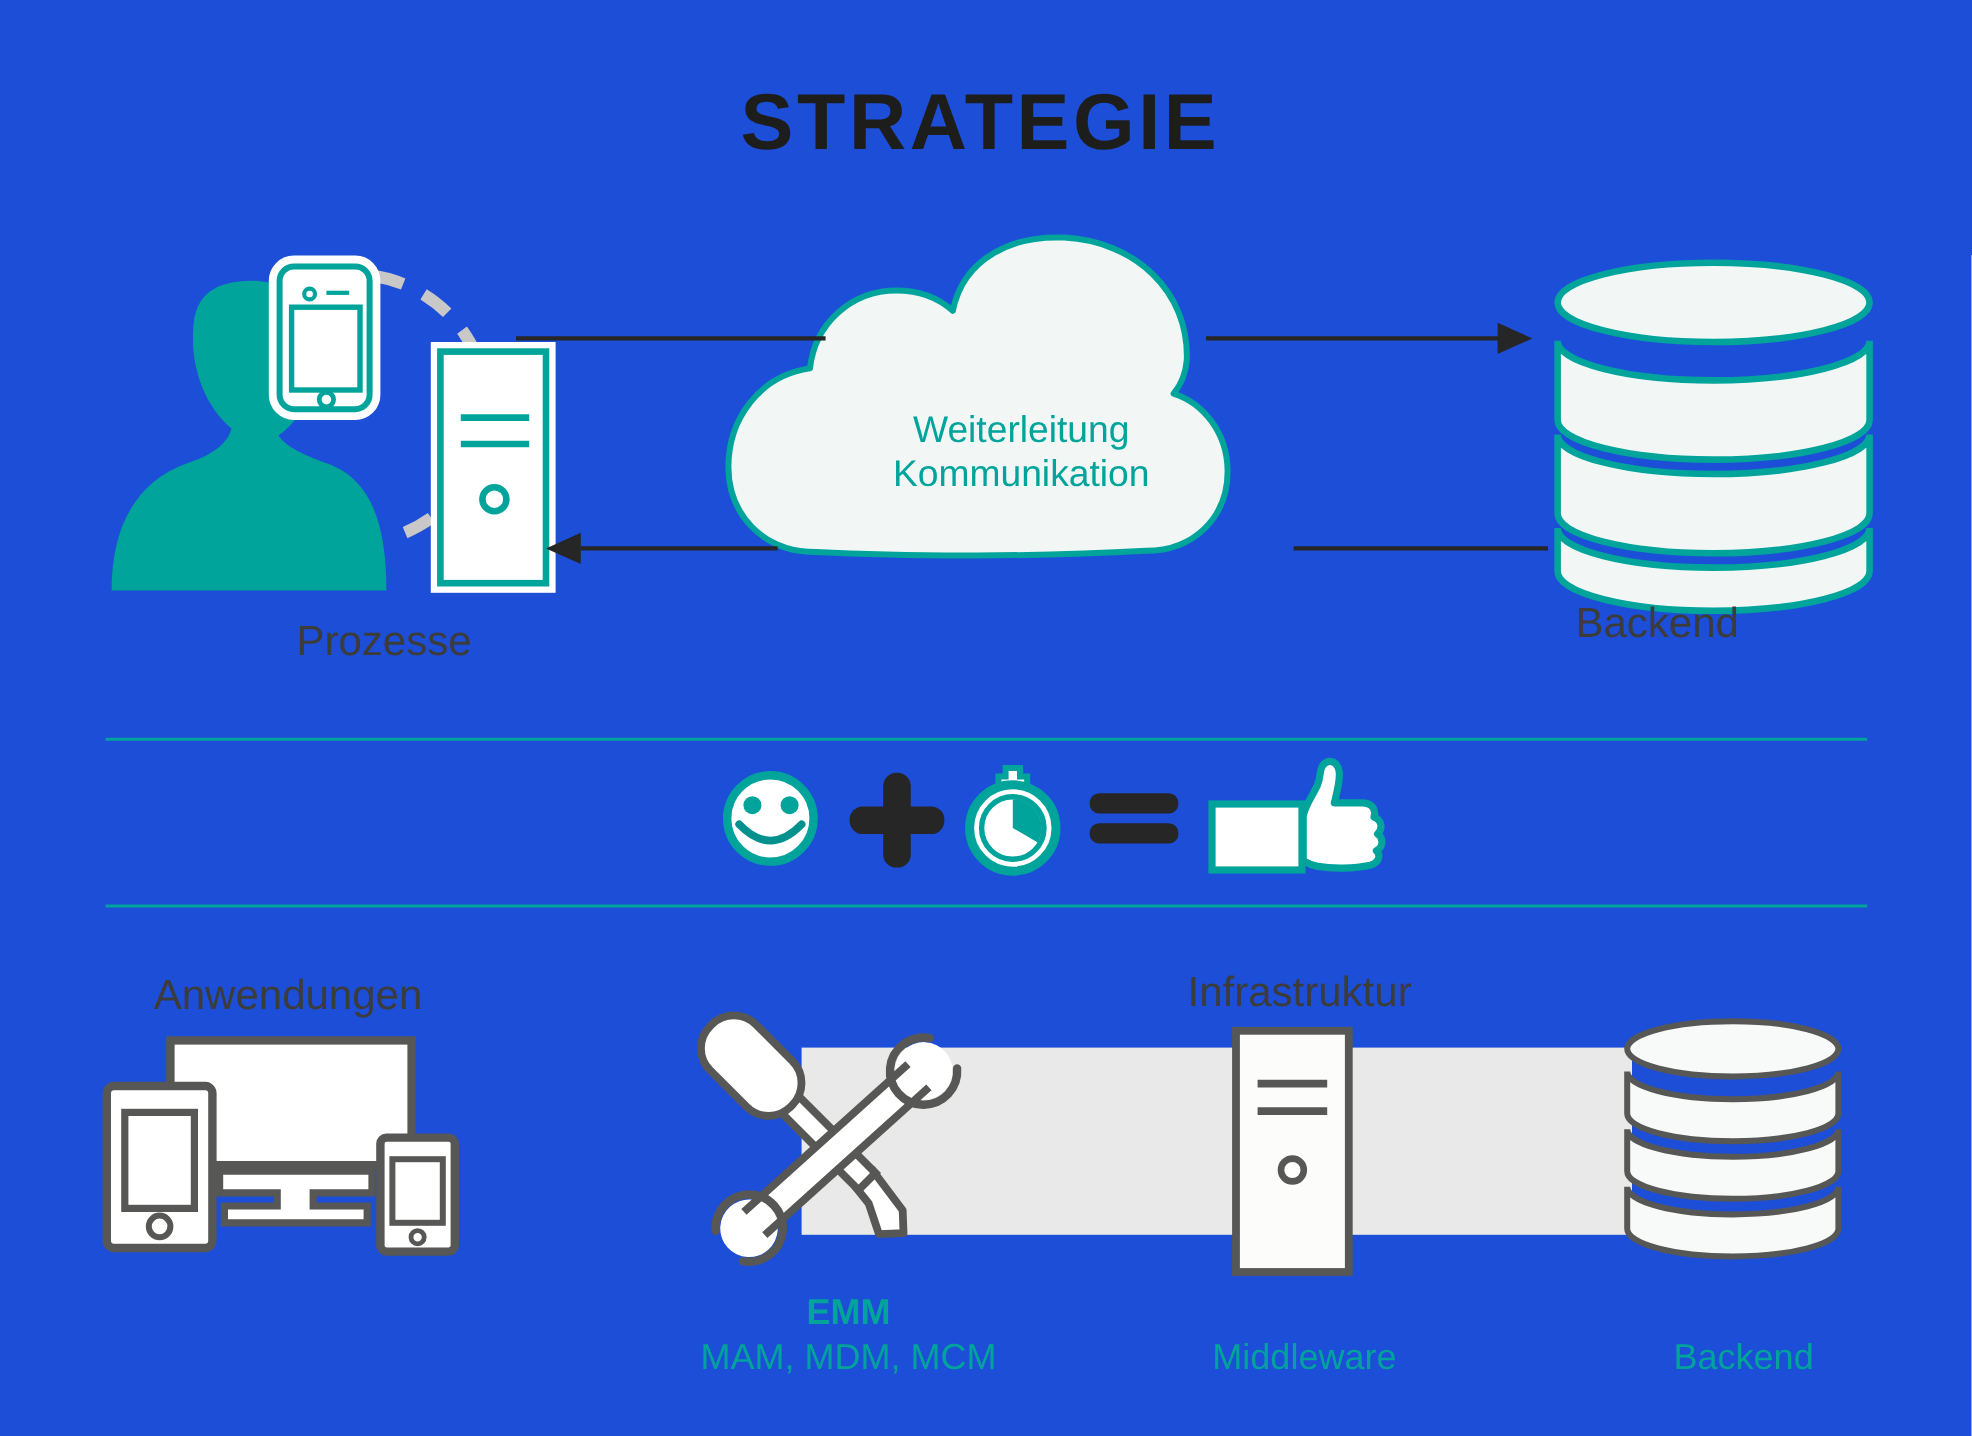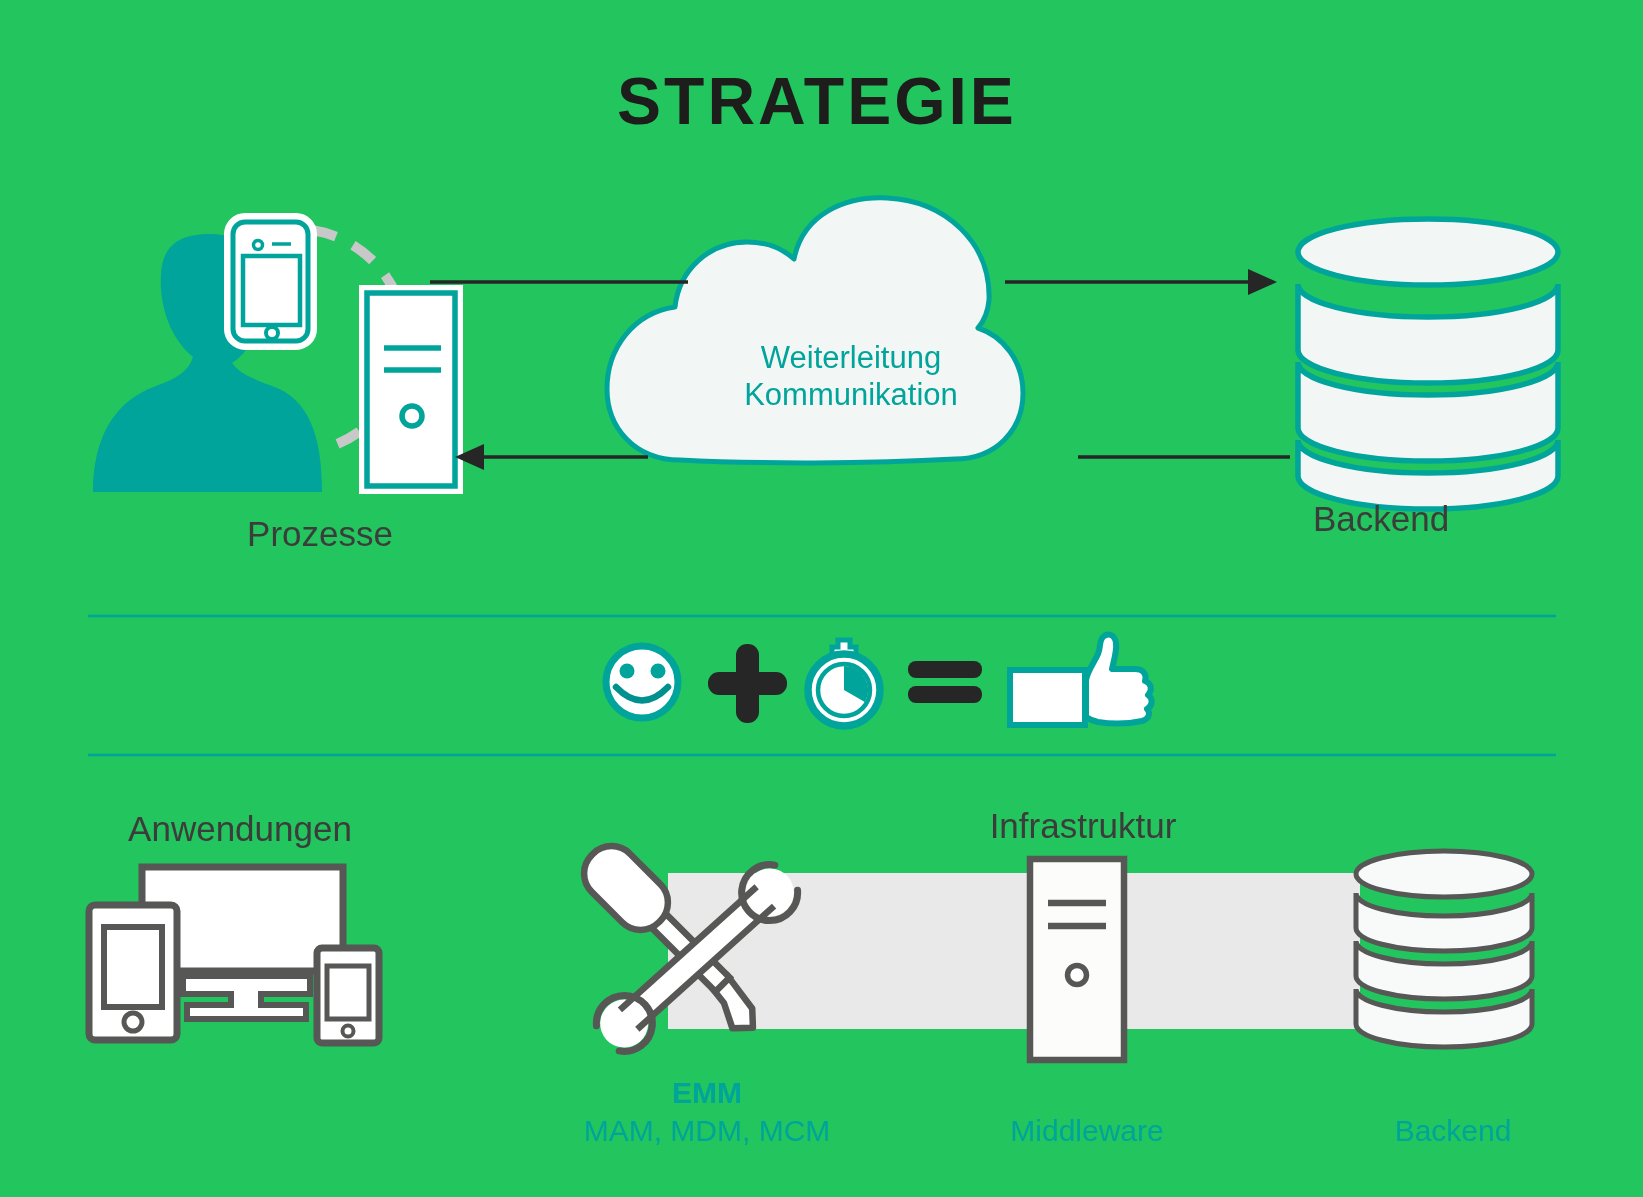--- a/index.html
+++ b/index.html
@@ -1,16 +1,16 @@
 <!DOCTYPE html>
 <html><head>
 <meta charset="utf-8">
 <style>
   html,body{margin:0;padding:0;background:#ffffff;}
-  .stage{position:relative;width:1643px;height:1197px;background:#22c55e;overflow:hidden;}
+  .stage{position:relative;width:1643px;height:1197px;background:#1d4ed8;overflow:hidden;}
   svg{display:block;}
   text{font-family:"Liberation Sans", sans-serif;}
   .title-text{font-size:66px;font-weight:bold;letter-spacing:3px;fill:#1d1d1b;}
   .label-dark{font-size:35px;fill:#3c3c3b;}
   .cloud-text{font-size:31px;fill:#00a49b;}
   .label-teal{font-size:30px;fill:#00a49b;}
   .label-teal-bold{font-size:30px;font-weight:bold;fill:#00a49b;}
 </style>
 </head>
 <body>

